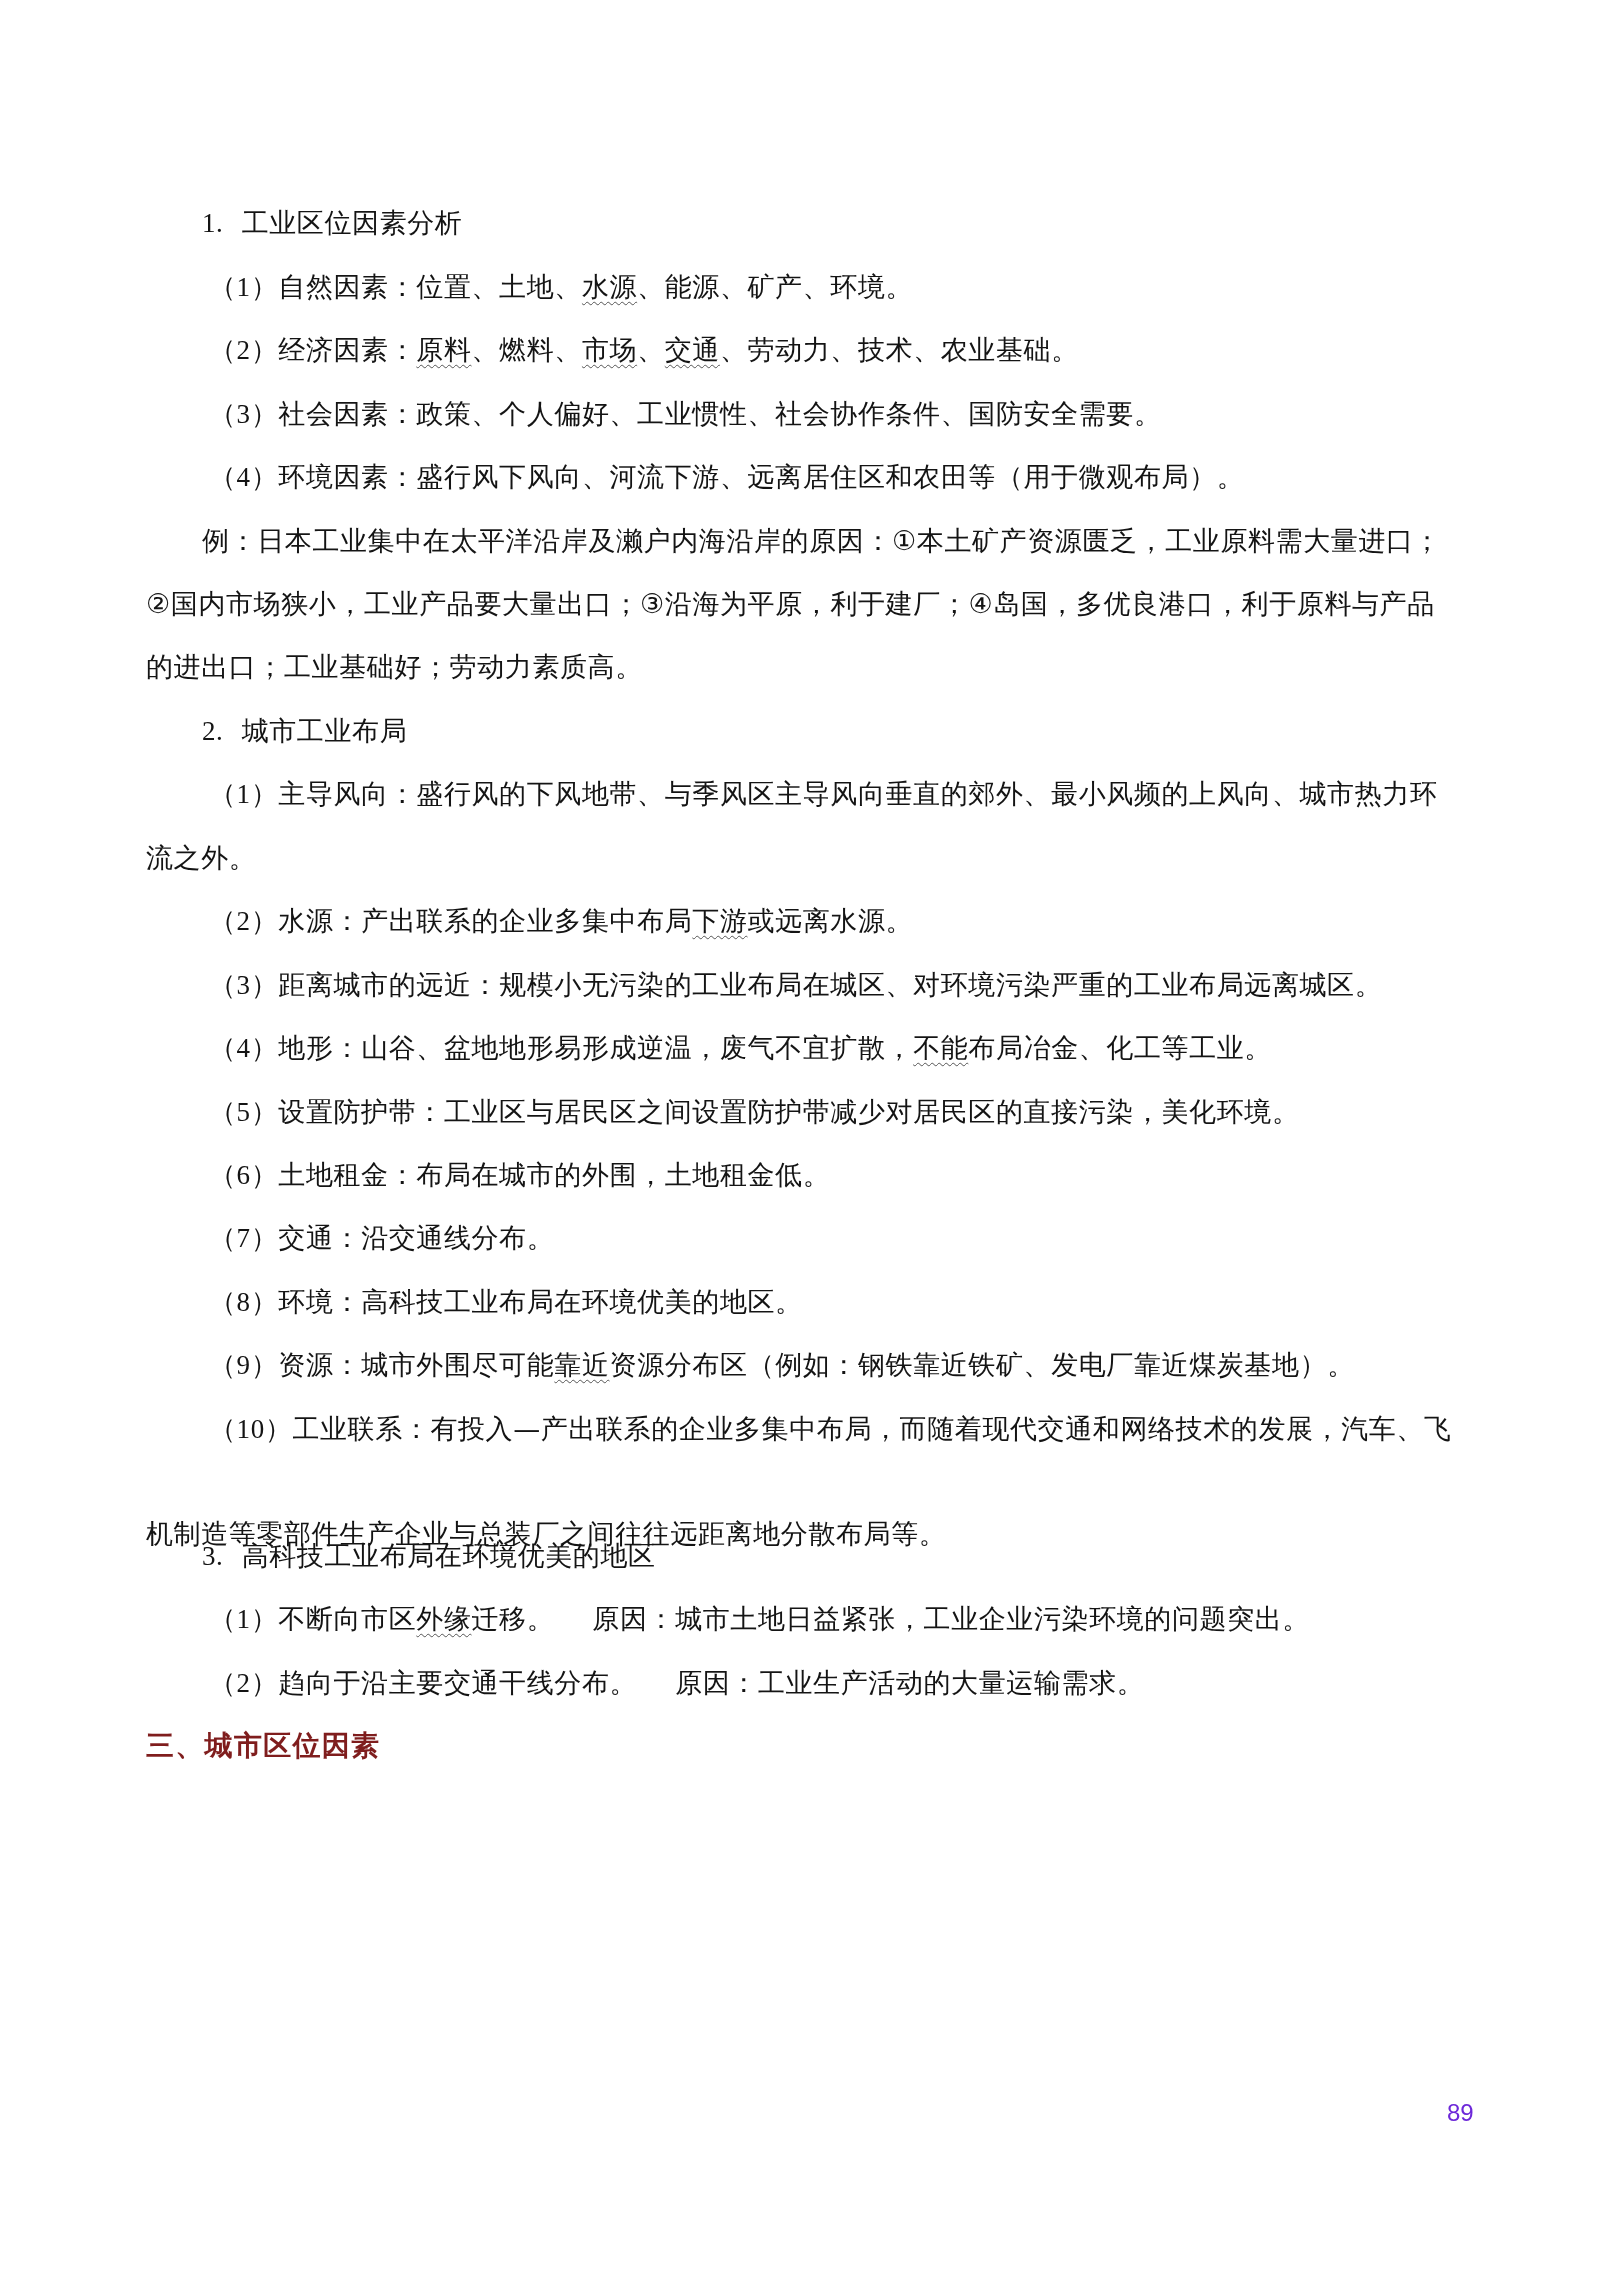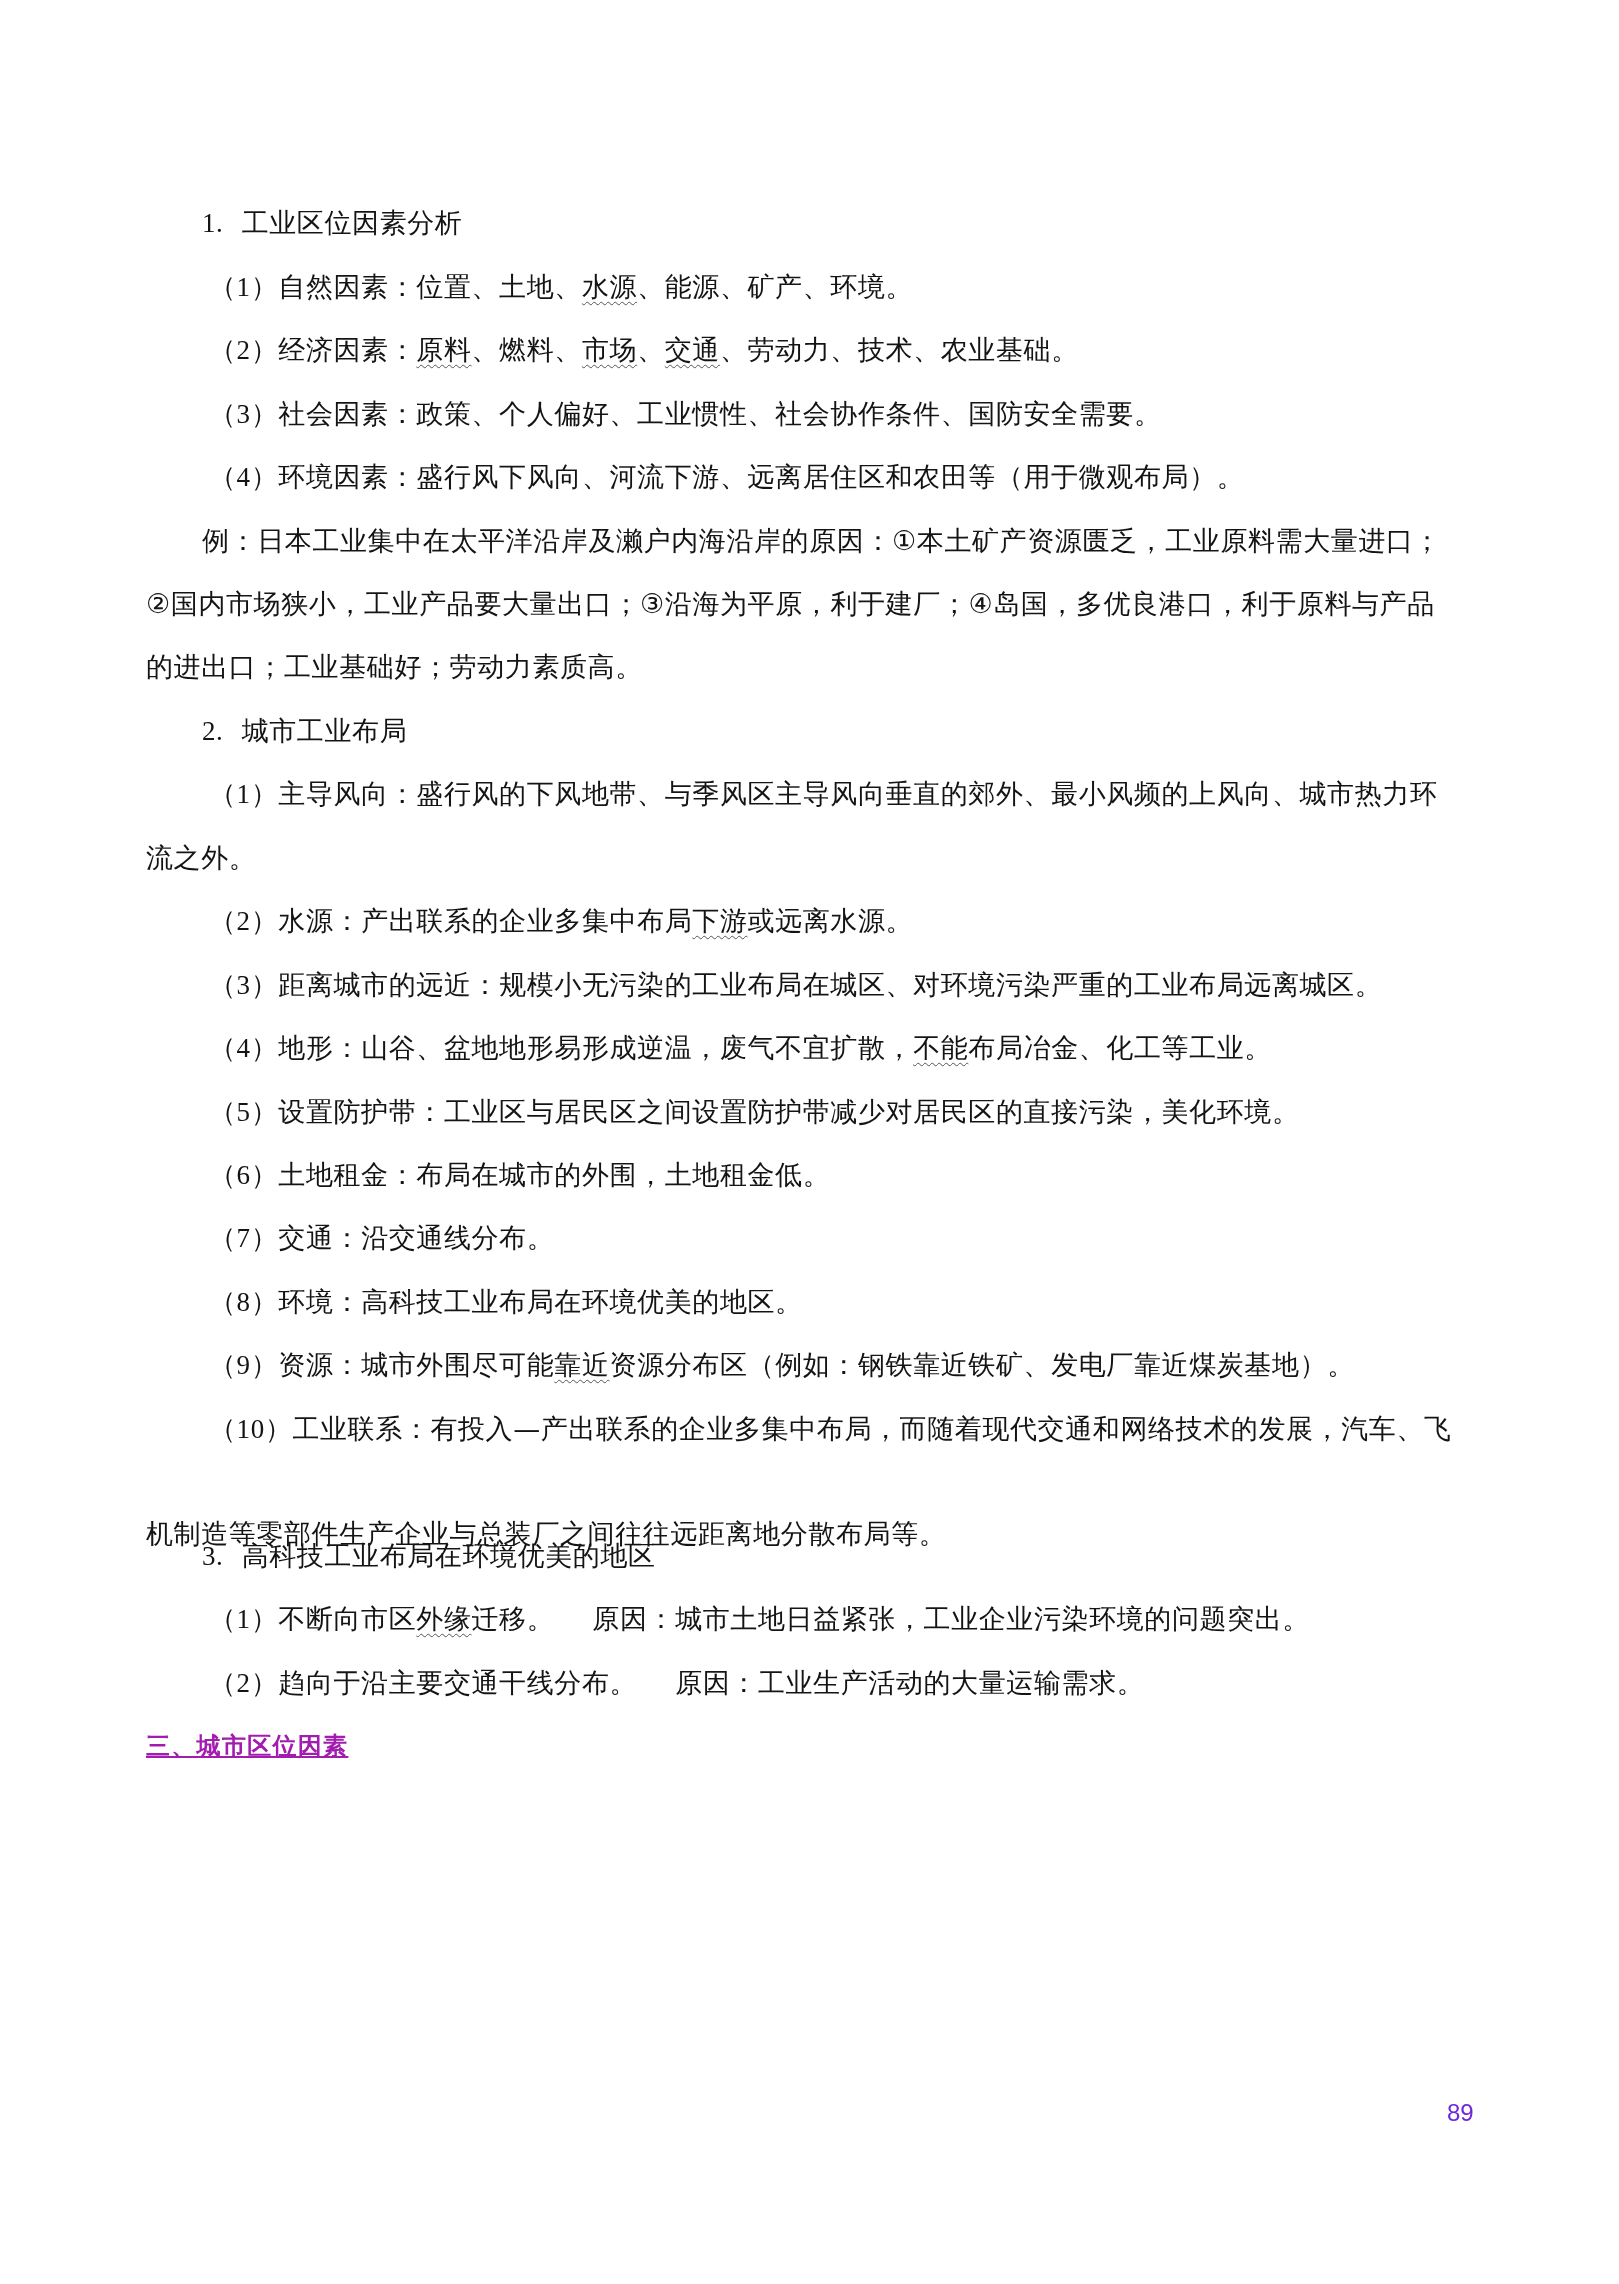--- a/index.html
+++ b/index.html
@@ -38,28 +38,27 @@
       text-decoration: underline wavy #555555;
       text-decoration-thickness: 1.3px;
       text-underline-offset: 5px;
     }
     .gap {
       display: inline-block;
       width: 38px;
     }
     .red-heading {
       position: absolute;
-      font-size: 24px;
+      font-size: 28px;
       line-height: 38px;
       font-weight: bold;
-      color: #a21caf;
+      color: #7f1d1d;
       white-space: nowrap;
       letter-spacing: 1.3px;
       font-family: "DejaVu Sans", "Liberation Sans", sans-serif;
-      text-decoration: underline;
     }
     .page-number {
       position: absolute;
       left: 1447px;
       top: 2099px;
       font-size: 24px;
       color: #6d28d9;
       font-family: "Liberation Sans", "DejaVu Sans", sans-serif;
     }
   </style>

